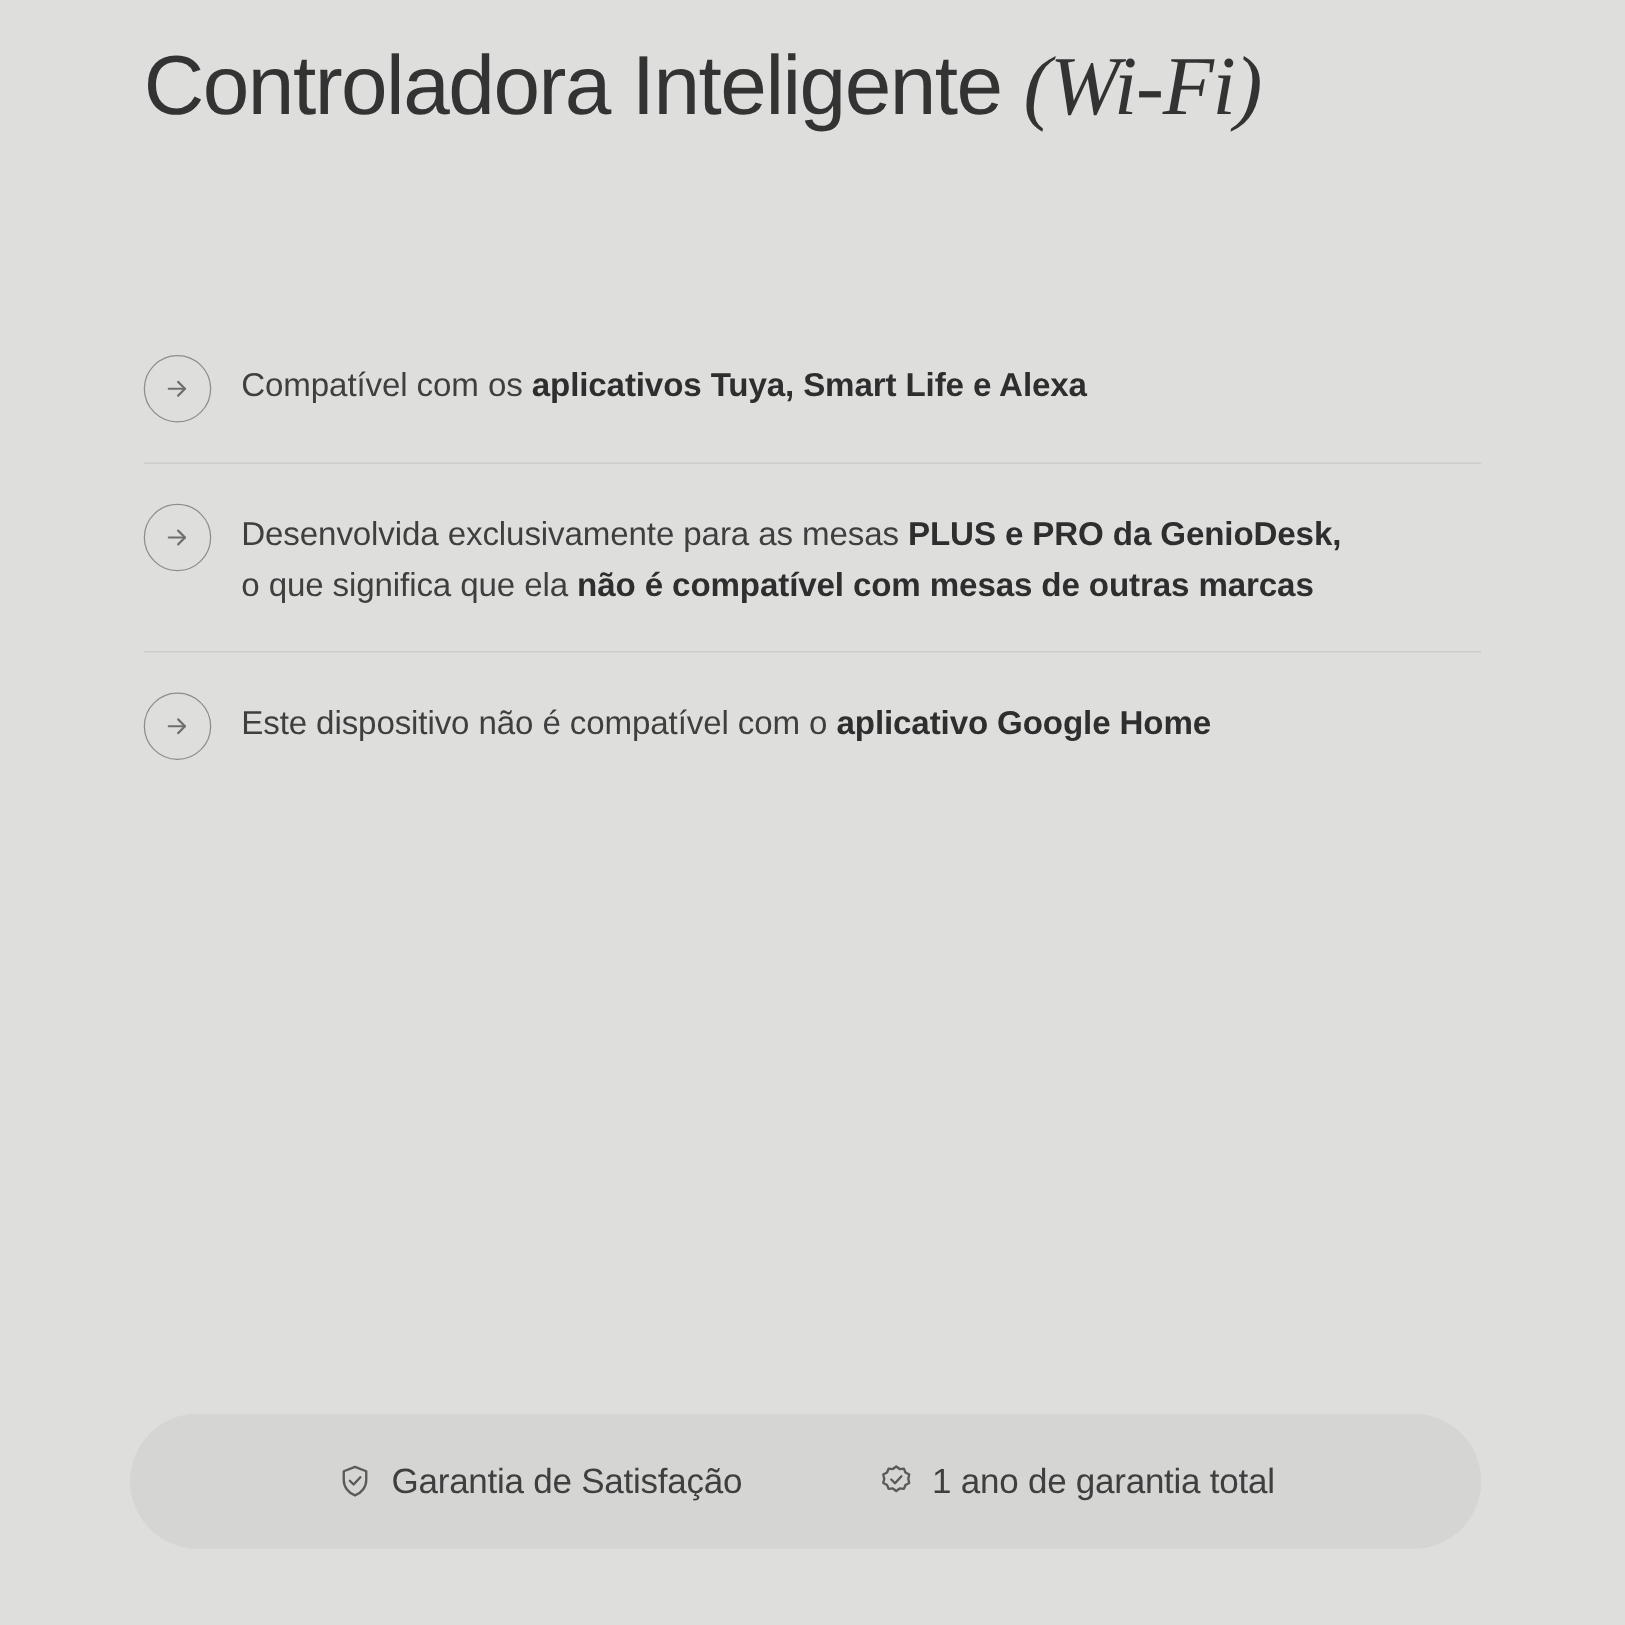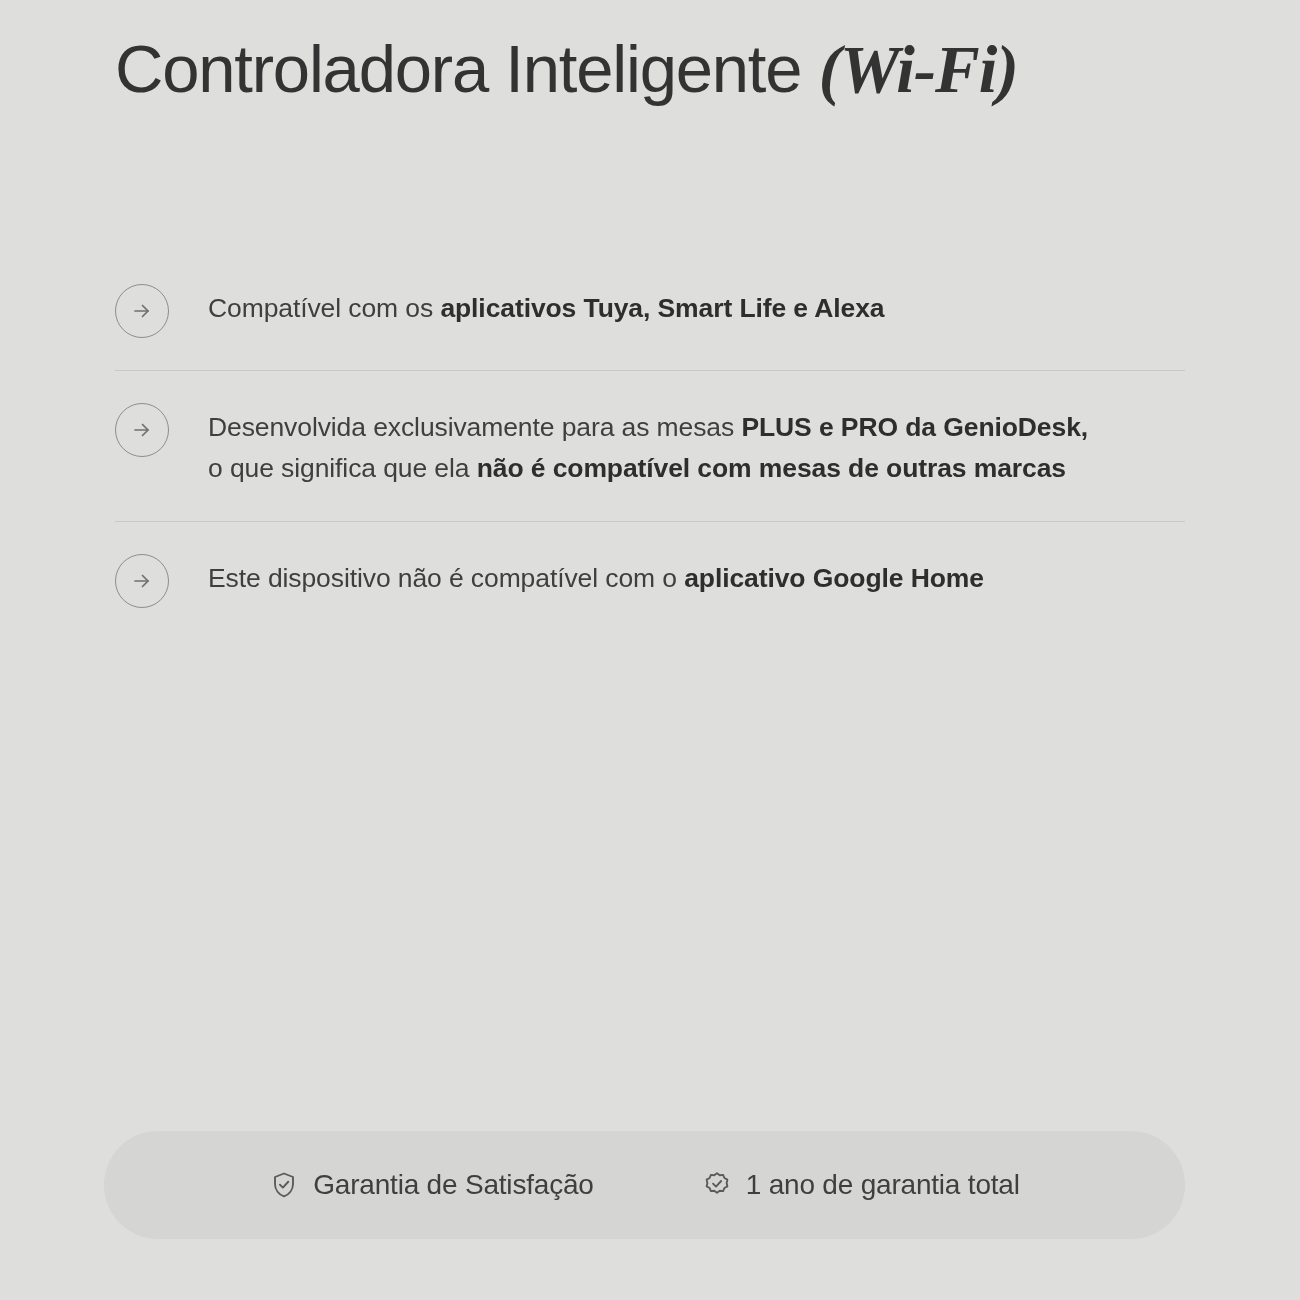--- a/index.html
+++ b/index.html
@@ -40,32 +40,32 @@
     font-size: 67px;
     line-height: 1.05;
     font-weight: 400;
     color: #333333;
     letter-spacing: -1.2px;
     white-space: nowrap;
   }
   .title .serif-italic {
     font-family: "Liberation Serif", "DejaVu Serif", serif;
     font-style: italic;
-    font-weight: 700;
+    font-weight: 400;
     letter-spacing: -1px;
   }
 
   
   .features {
     margin-top: 148px;
   }
   .feature {
     display: flex;
     align-items: flex-start;
-    gap: 39px;
+    gap: 24px;
     padding: 30px 0 32px 0;
     border-bottom: 1px solid #c9c9c8;
   }
   .feature:last-child {
     border-bottom: none;
   }
   .arrow-icon {
     flex: 0 0 auto;
     width: 52px;
     height: 52px;

